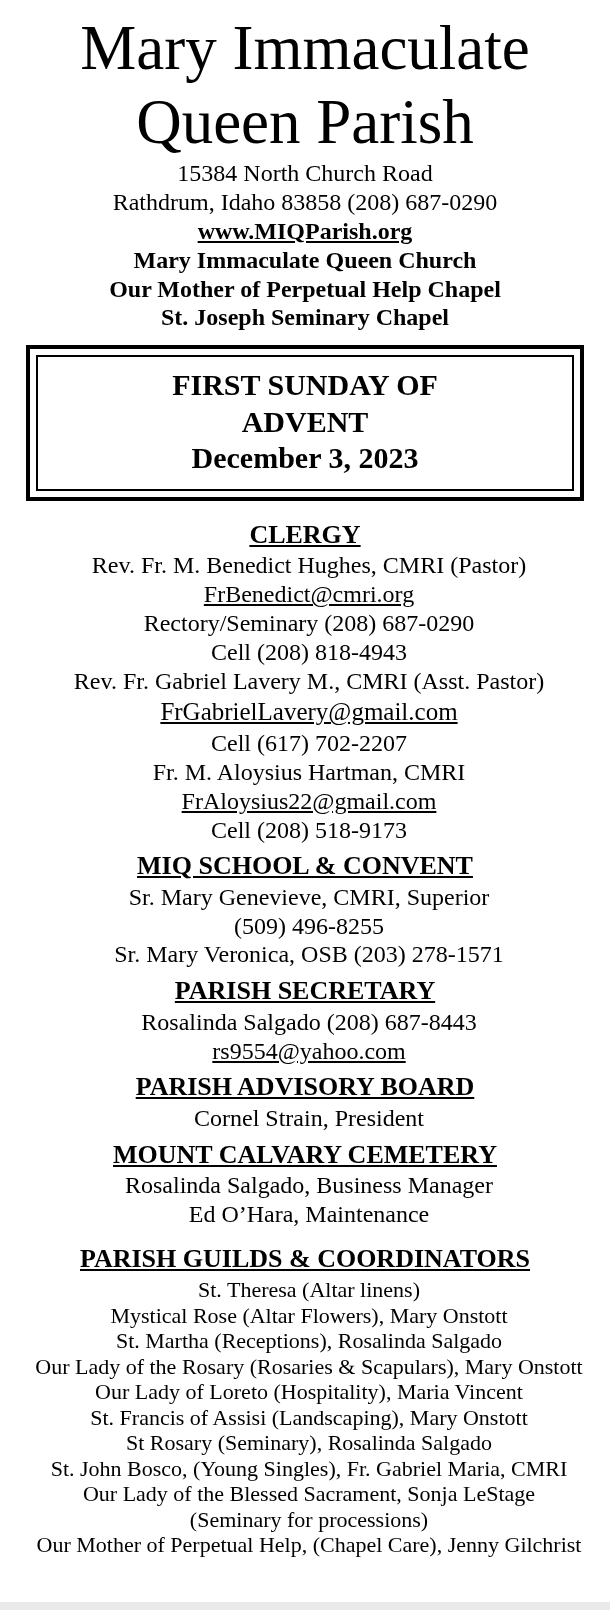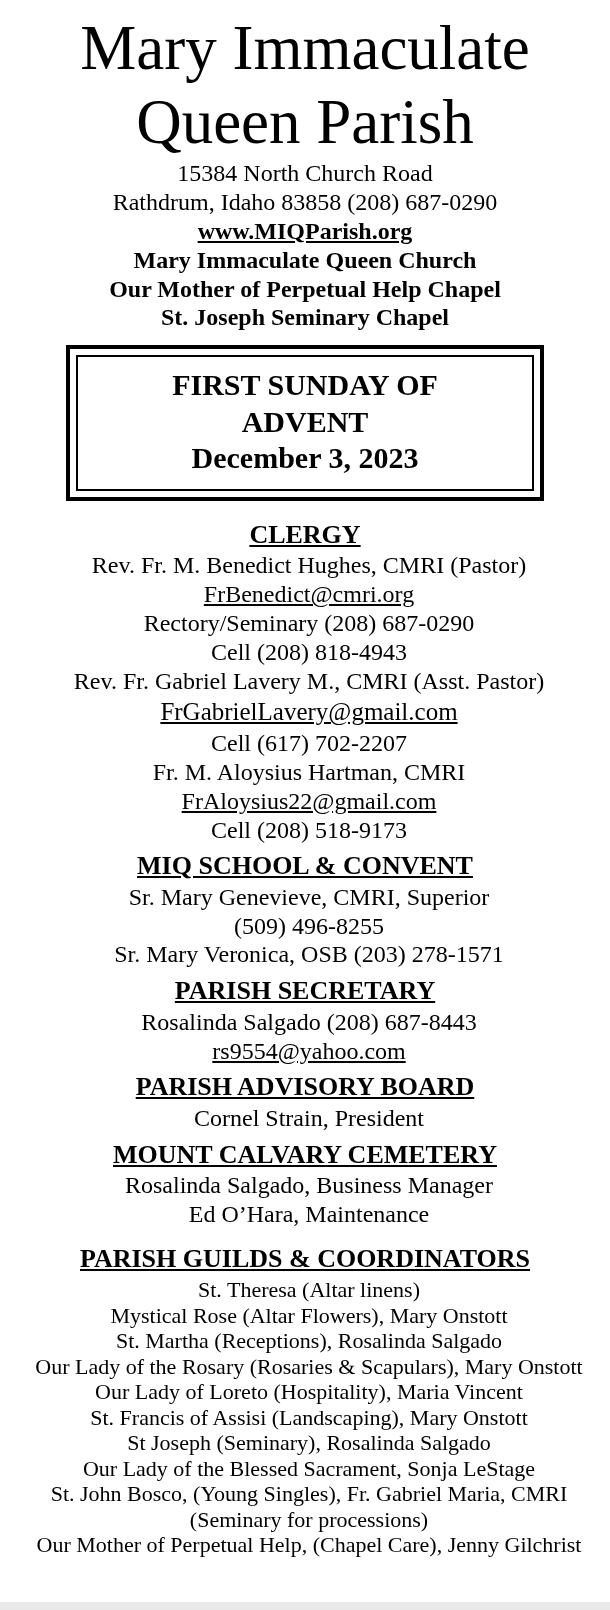--- a/index.html
+++ b/index.html
@@ -34,21 +34,21 @@
   .underline { text-decoration: underline; }
   .website {
     font-size: 24px;
     line-height: 1.2;
     font-weight: bold;
     text-decoration: underline;
   }
   
   .banner-outer {
     margin: 13px auto 18px auto;
-    width: 478px;
+    width: 558px;
     border: 4px solid #000000;
     padding: 6px;
     box-sizing: border-box;
   }
   .banner-inner {
     border: 2px solid #000000;
     padding: 10px 6px 12px 6px;
   }
   .banner-line {
     font-weight: bold;
@@ -168,23 +168,23 @@
 
   <div class="section guilds">
     <div class="section-heading">PARISH GUILDS &amp; COORDINATORS</div>
     <div class="section-lines">
           <div class="line">St. Theresa (Altar linens)</div>
           <div class="line">Mystical Rose (Altar Flowers), Mary Onstott</div>
           <div class="line">St. Martha (Receptions), Rosalinda Salgado</div>
           <div class="line">Our Lady of the Rosary (Rosaries &amp; Scapulars), Mary Onstott</div>
           <div class="line">Our Lady of Loreto (Hospitality), Maria Vincent</div>
           <div class="line">St. Francis of Assisi (Landscaping), Mary Onstott</div>
-          <div class="line">St Joseph (Seminary), Rosalinda Salgado</div>
+          <div class="line">St Rosary (Seminary), Rosalinda Salgado</div>
+          <div class="line">St. John Bosco, (Young Singles), Fr. Gabriel Maria, CMRI</div>
           <div class="line">Our Lady of the Blessed Sacrament, Sonja LeStage</div>
-          <div class="line">St. John Bosco, (Young Singles), Fr. Gabriel Maria, CMRI</div>
           <div class="line">(Seminary for processions)</div>
           <div class="line">Our Mother of Perpetual Help, (Chapel Care), Jenny Gilchrist</div>
         </div>
   </div>
 </div>
 
 </div>
 
 <div class="bottom-edge"></div>
 

